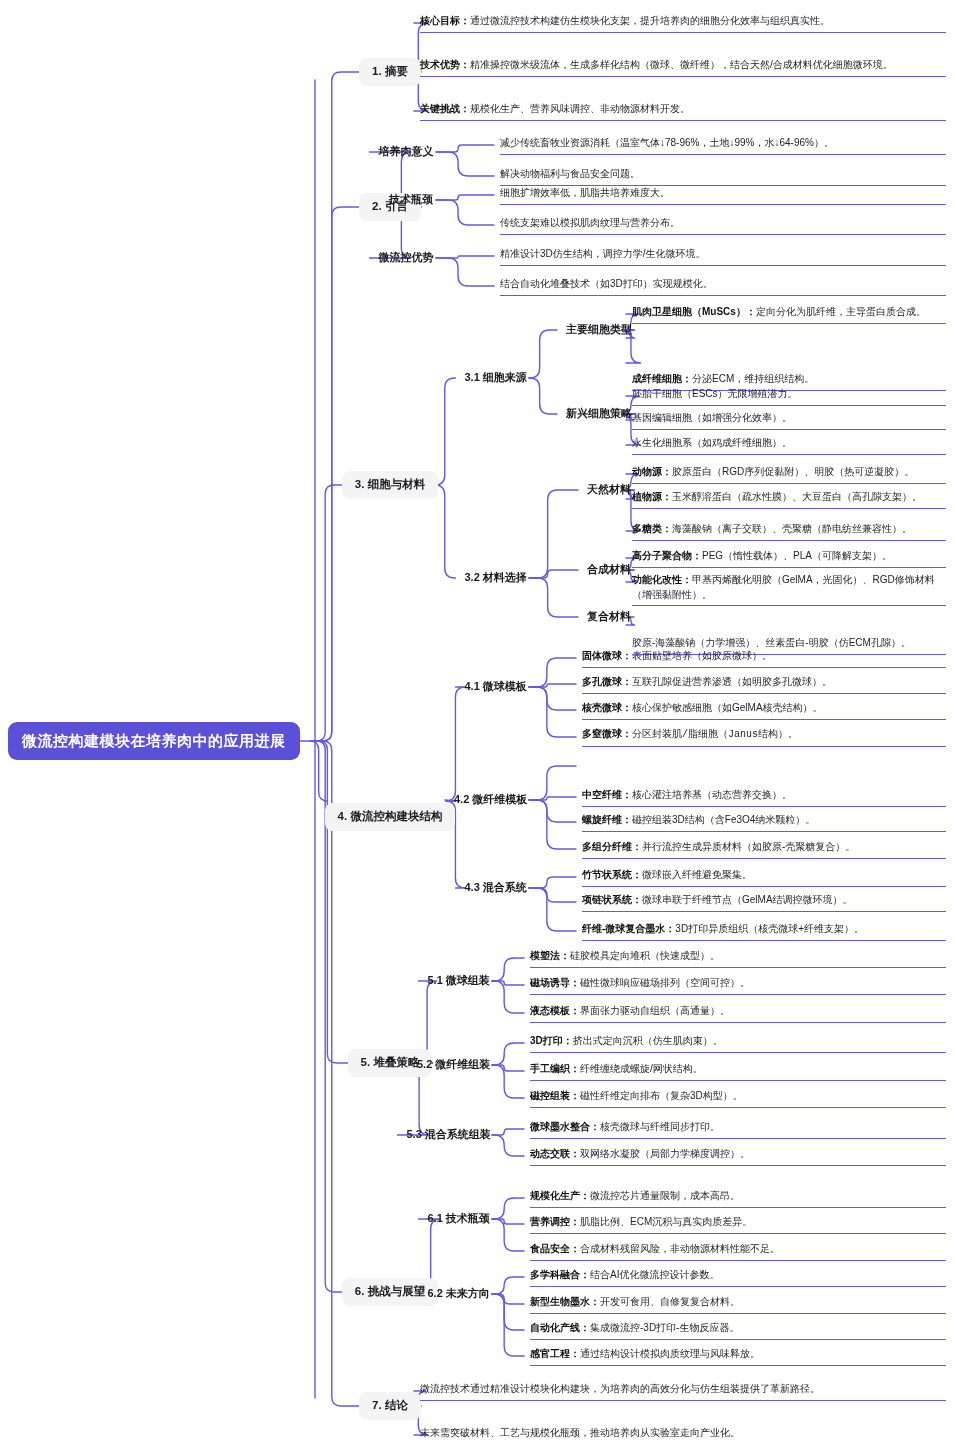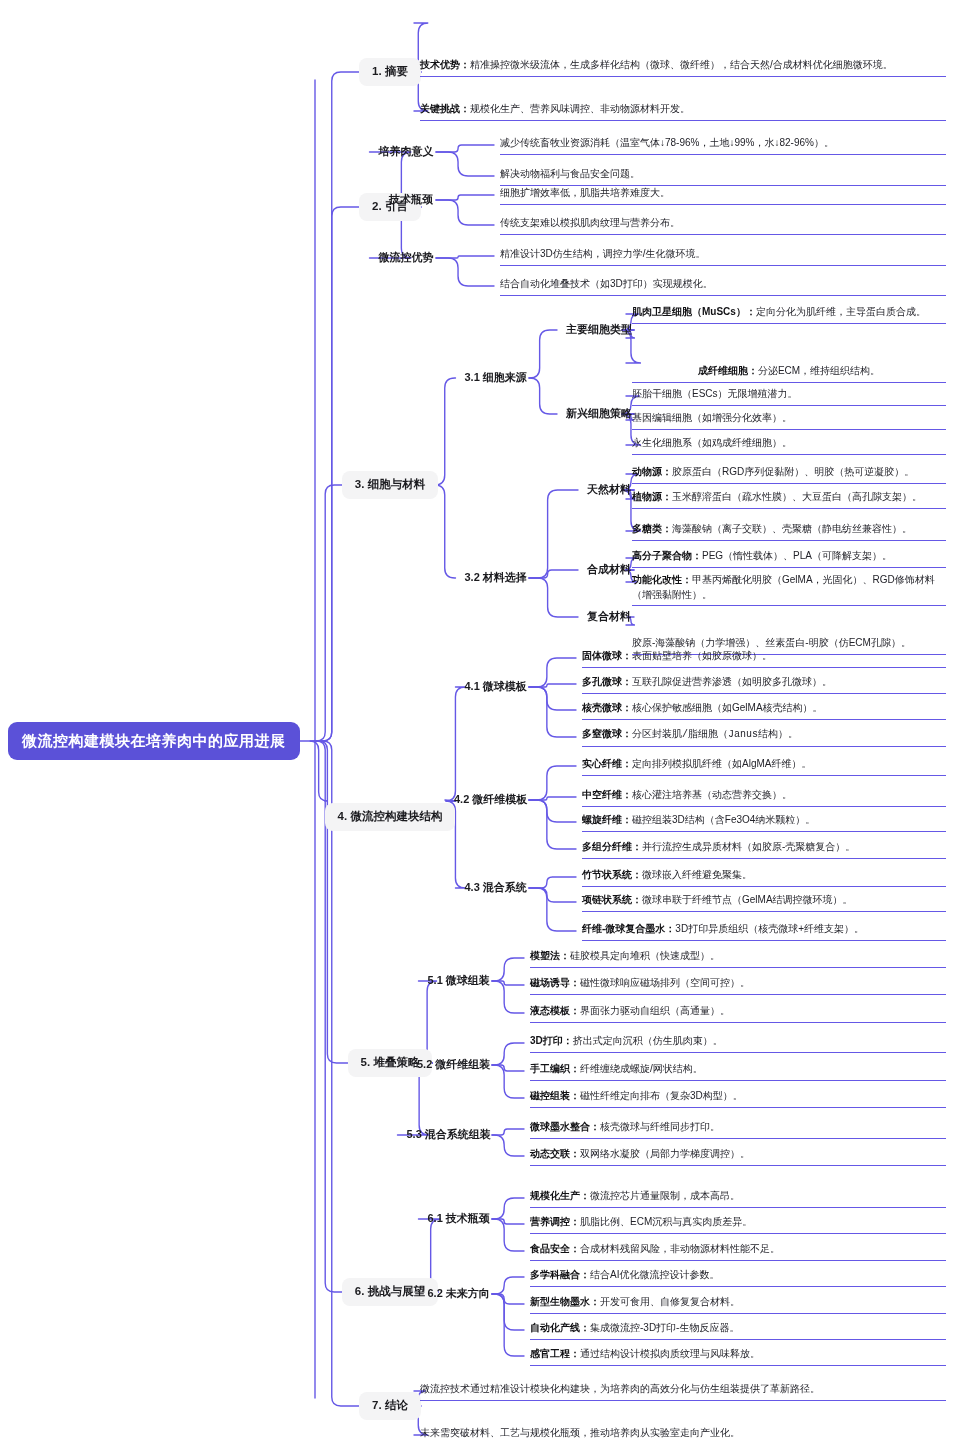--- a/index.html
+++ b/index.html
@@ -160,37 +160,38 @@
       <path d="M492 1294 L495.66 1294 Q504.16 1294 504.16 1285.5 L504.16 1285.5 Q504.16 1277 512.6600000000001 1277 L524 1277" fill="none" stroke="#6558e6" stroke-width="1.4" stroke-linecap="round"></path>
       <path d="M492 1294 L499.16 1294 Q504.16 1294 504.16 1299 L504.16 1299 Q504.16 1304 509.16 1304 L524 1304" fill="none" stroke="#6558e6" stroke-width="1.4" stroke-linecap="round"></path>
       <path d="M492 1294 L494.16 1294 Q504.16 1294 504.16 1304 L504.16 1320 Q504.16 1330 514.1600000000001 1330 L524 1330" fill="none" stroke="#6558e6" stroke-width="1.4" stroke-linecap="round"></path>
       <path d="M492 1294 L494.16 1294 Q504.16 1294 504.16 1304 L504.16 1346 Q504.16 1356 514.1600000000001 1356 L524 1356" fill="none" stroke="#6558e6" stroke-width="1.4" stroke-linecap="round"></path>
       <path d="M315 741 L322.75859375 741 Q331.75859375 741 331.75859375 750 L331.75859375 1397 Q331.75859375 1406 340.75859375 1406 L359.1015625 1406" fill="none" stroke="#6558e6" stroke-width="1.4" stroke-linecap="round"></path>
       <path d="M420.8984375 1406 L410.77703125 1406 Q418.27703125 1406 418.27703125 1398.5 L418.27703125 1398.5 Q418.27703125 1391 425.77703125 1391 L414 1391" fill="none" stroke="#6558e6" stroke-width="1.4" stroke-linecap="round"></path>
       <path d="M420.8984375 1406 L408.27703125 1406 Q418.27703125 1406 418.27703125 1416 L418.27703125 1425 Q418.27703125 1435 428.27703125 1435 L414 1435" fill="none" stroke="#6558e6" stroke-width="1.4" stroke-linecap="round"></path>
     </svg>
 <div class="node root-node" style="left: 8px; top: 722px;">微流控构建模块在培养肉中的应用进展</div>
     <div class="node lvl1" style="left: 359.102px; top: 58.1016px;">1. 摘要</div>
+    <div class="node leaf" style="left: 420px; top: 12px; width: 526px;"><b>核心目标：</b>通过微流控技术构建仿生模块化支架，提升培养肉的细胞分化效率与组织真实性。</div>
     <div class="node leaf" style="left: 420px; top: 56px; width: 526px;"><b>技术优势：</b>精准操控微米级流体，生成多样化结构（微球、微纤维），结合天然/合成材料优化细胞微环境。</div>
     <div class="node leaf" style="left: 420px; top: 100px; width: 526px;"><b>关键挑战：</b>规模化生产、营养风味调控、非动物源材料开发。</div>
     <div class="node lvl1" style="left: 359.102px; top: 193.102px; text-align: center;">2. 引言</div>
     <div class="node lvl2" style="left: 377.5px; top: 143.438px;">培养肉意义</div>
-    <div class="node leaf" style="left: 500px; top: 134px; width: 446px;">减少传统畜牧业资源消耗（温室气体↓78-96%，土地↓99%，水↓82-96%）。</div>
+    <div class="node leaf" style="left: 500px; top: 134px; width: 446px;">减少传统畜牧业资源消耗（温室气体↓78-96%，土地↓99%，水↓64-96%）。</div>
     <div class="node leaf" style="left: 500px; top: 165px; width: 446px;">解决动物福利与食品安全问题。</div>
     <div class="node lvl2" style="left: 388px; top: 191.438px;">技术瓶颈</div>
     <div class="node leaf" style="left: 500px; top: 184px; width: 446px;">细胞扩增效率低，肌脂共培养难度大。</div>
     <div class="node leaf" style="left: 500px; top: 214px; width: 446px;">传统支架难以模拟肌肉纹理与营养分布。</div>
     <div class="node lvl2" style="left: 377.5px; top: 249.438px;">微流控优势</div>
     <div class="node leaf" style="left: 500px; top: 245px; width: 446px;">精准设计3D仿生结构，调控力学/生化微环境。</div>
     <div class="node leaf" style="left: 500px; top: 275px; width: 446px;">结合自动化堆叠技术（如3D打印）实现规模化。</div>
     <div class="node lvl1" style="left: 341.852px; top: 471.102px;">3. 细胞与材料</div>
     <div class="node lvl2" style="left: 463.484px; top: 369.438px;">3.1 细胞来源</div>
     <div class="node lvl2" style="left: 565px; top: 321.438px;">主要细胞类型</div>
     <div class="node leaf" style="left: 632px; top: 303px; width: 314px;"><b>肌肉卫星细胞（MuSCs）：</b>定向分化为肌纤维，主导蛋白质合成。</div>
-    <div class="node leaf" style="left: 632px; top: 362px; width: 314px; text-align: center;"><b>成纤维细胞：</b>分泌ECM，维持组织结构。</div>
+    <div class="node leaf" style="left: 632px; top: 370px; width: 314px;"><b>成纤维细胞：</b>分泌ECM，维持组织结构。</div>
     <div class="node lvl2" style="left: 565px; top: 405.438px;">新兴细胞策略</div>
     <div class="node leaf" style="left: 632px; top: 385px; width: 314px;">胚胎干细胞（ESCs）无限增殖潜力。</div>
     <div class="node leaf" style="left: 632px; top: 409px; width: 314px;">基因编辑细胞（如增强分化效率）。</div>
     <div class="node leaf" style="left: 632px; top: 434px; width: 314px;">永生化细胞系（如鸡成纤维细胞）。</div>
     <div class="node lvl2" style="left: 463.484px; top: 569.438px;">3.2 材料选择</div>
     <div class="node lvl2" style="left: 586px; top: 481.438px;">天然材料</div>
     <div class="node leaf" style="left: 632px; top: 463px; width: 314px;"><b>动物源：</b>胶原蛋白（RGD序列促黏附）、明胶（热可逆凝胶）。</div>
     <div class="node leaf" style="left: 632px; top: 488px; width: 314px;"><b>植物源：</b>玉米醇溶蛋白（疏水性膜）、大豆蛋白（高孔隙支架）。</div>
     <div class="node leaf" style="left: 632px; top: 520px; width: 314px;"><b>多糖类：</b>海藻酸钠（离子交联）、壳聚糖（静电纺丝兼容性）。</div>
     <div class="node lvl2" style="left: 586px; top: 561.438px;">合成材料</div>
@@ -198,21 +199,20 @@
     <div class="node leaf" style="left: 632px; top: 571px; width: 314px;"><b>功能化改性：</b>甲基丙烯酰化明胶（GelMA，光固化）、RGD修饰材料（增强黏附性）。</div>
     <div class="node lvl2" style="left: 586px; top: 608.438px;">复合材料</div>
     <div class="node leaf" style="left: 632px; top: 614px; width: 314px; margin-top: 20px;">胶原-海藻酸钠（力学增强）、丝素蛋白-明胶（仿ECM孔隙）。</div>
     <div class="node lvl1" style="left: 324.602px; top: 787.102px; margin-top: 16px;">4. 微流控构建块结构</div>
     <div class="node lvl2" style="left: 463.484px; top: 678.438px;">4.1 微球模板</div>
     <div class="node leaf" style="left: 582px; top: 647px; width: 364px;"><b>固体微球：</b>表面贴壁培养（如胶原微球）。</div>
     <div class="node leaf" style="left: 582px; top: 673px; width: 364px;"><b>多孔微球：</b>互联孔隙促进营养渗透（如明胶多孔微球）。</div>
     <div class="node leaf" style="left: 582px; top: 699px; width: 364px;"><b>核壳微球：</b>核心保护敏感细胞（如GelMA核壳结构）。</div>
     <div class="node leaf" style="left: 582px; top: 726px; width: 364px; font-family: Liberation Mono, monospace;"><b>多窒微球：</b>分区封装肌/脂细胞（Janus结构）。</div>
     <div class="node lvl2" style="left: 452.984px; top: 791.438px;">4.2 微纤维模板</div>
-    <div class="node leaf" style="left: 582px; top: 755px; width: 364px;"><b>实心纤维：</b>定向排列模拟肌纤维（如AlgMA纤维）。</div>
     <div class="node leaf" style="left: 582px; top: 786px; width: 364px;"><b>中空纤维：</b>核心灌注培养基（动态营养交换）。</div>
     <div class="node leaf" style="left: 582px; top: 811px; width: 364px;"><b>螺旋纤维：</b>磁控组装3D结构（含Fe3O4纳米颗粒）。</div>
     <div class="node leaf" style="left: 582px; top: 838px; width: 364px;"><b>多组分纤维：</b>并行流控生成异质材料（如胶原-壳聚糖复合）。</div>
     <div class="node lvl2" style="left: 463.484px; top: 879.438px;">4.3 混合系统</div>
     <div class="node leaf" style="left: 582px; top: 866px; width: 364px;"><b>竹节状系统：</b>微球嵌入纤维避免聚集。</div>
     <div class="node leaf" style="left: 582px; top: 891px; width: 364px;"><b>项链状系统：</b>微球串联于纤维节点（GelMA结调控微环境）。</div>
     <div class="node leaf" style="left: 582px; top: 920px; width: 364px;"><b>纤维-微球复合墨水：</b>3D打印异质组织（核壳微球+纤维支架）。</div>
     <div class="node lvl1" style="left: 347.602px; top: 1049.1px;">5. 堆叠策略</div>
     <div class="node lvl2" style="left: 426.484px; top: 972.438px;">5.1 微球组装</div>
     <div class="node leaf" style="left: 530px; top: 947px; width: 416px;"><b>模塑法：</b>硅胶模具定向堆积（快速成型）。</div>

